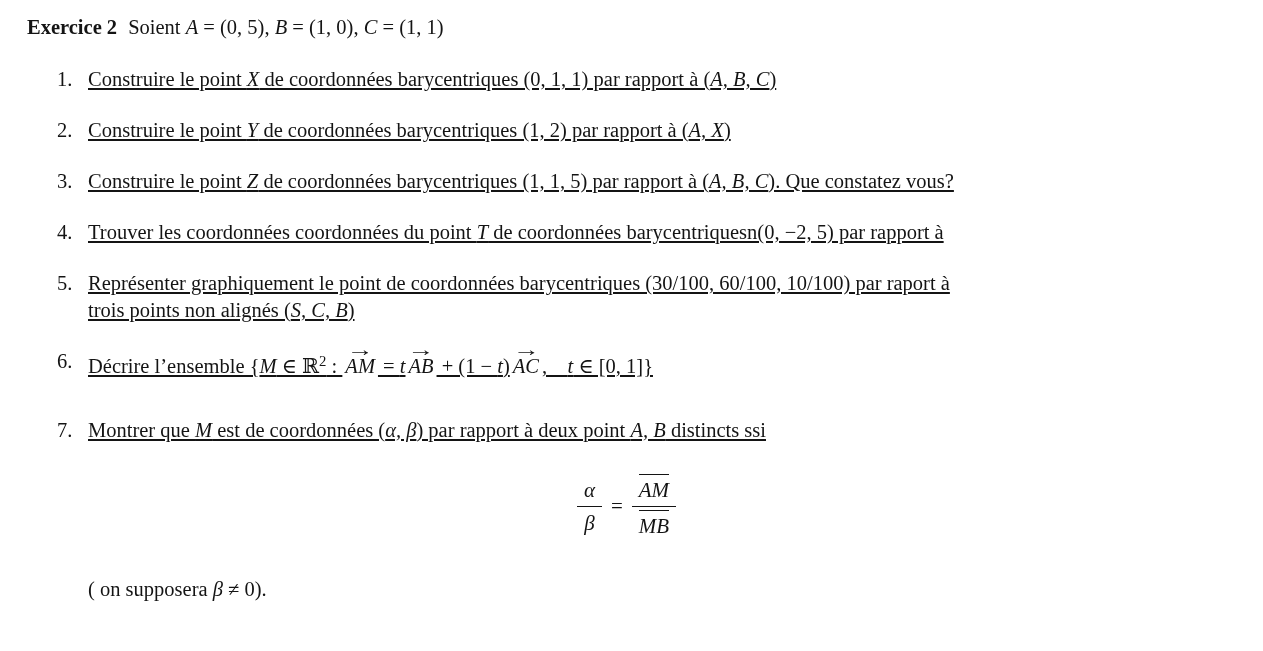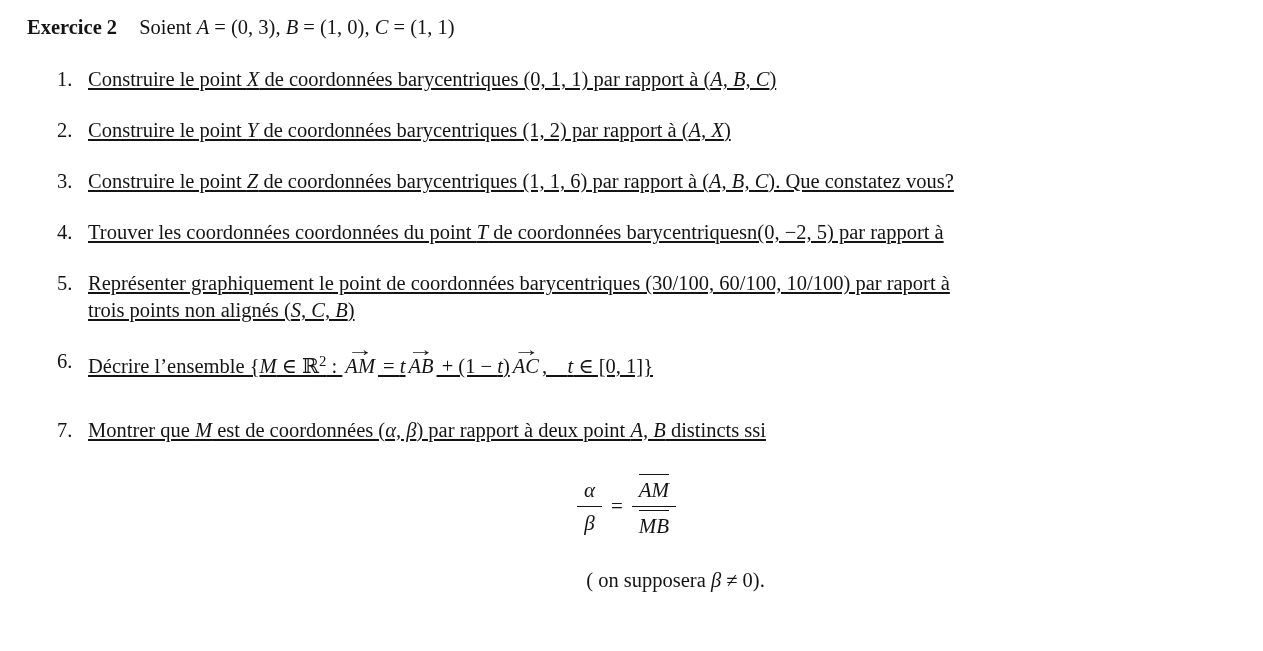--- a/index.html
+++ b/index.html
@@ -18,21 +18,21 @@
   .page {
     padding: 14px 0 0 27px;
   }
   .exercise-header {
     line-height: 27px;
     margin-bottom: 25px;
     white-space: nowrap;
   }
   .exercise-label {
     font-weight: 700;
-    margin-right: 22px;
+    margin-right: 11px;
   }
   .items {
     margin-left: 30px;
     width: 1108px;
   }
   .item {
     display: flex;
     margin-bottom: 24px;
   }
   .item:nth-child(6) {
@@ -107,51 +107,50 @@
     display: inline-block;
     border-top: 1.6px solid #141414;
     padding-top: 2px;
     font-style: italic;
   }
   .eq-sign {
     line-height: 26px;
   }
   .note {
     margin-left: 61px;
-    margin-top: 28px;
+    margin-top: 37px;
     line-height: 27px;
-    text-align: center;
   }
 </style>
 </head>
 <body>
 
 <div class="page">
 
   <div class="exercise-header">
-    <span class="exercise-label">Exercice 2</span><span><span class="seg">Soient </span><span class="seg i">A</span><span class="seg"> = (0, 3), </span><span class="seg i">B</span><span class="seg"> = (1, 0), </span><span class="seg i">C</span><span class="seg"> = (1, 1)</span></span>
+    <span class="exercise-label">Exercice 2</span><span><span class="seg">Soient </span><span class="seg i">A</span><span class="seg"> = (0, 5), </span><span class="seg i">B</span><span class="seg"> = (1, 0), </span><span class="seg i">C</span><span class="seg"> = (1, 1)</span></span>
   </div>
 
   <div class="items">
     <div class="item">
       <span class="item-number">1.</span>
       <div class="item-text">
           <div class="text-line"><span class="seg">Construire le point </span><span class="seg i">X</span><span class="seg"> de coordonnées barycentriques (0, 1, 1) par rapport à (</span><span class="seg i">A, B, C</span><span class="seg">)</span></div>
         </div>
     </div>
     <div class="item">
       <span class="item-number">2.</span>
       <div class="item-text">
           <div class="text-line"><span class="seg">Construire le point </span><span class="seg i">Y</span><span class="seg"> de coordonnées barycentriques (1, 2) par rapport à (</span><span class="seg i">A, X</span><span class="seg">)</span></div>
         </div>
     </div>
     <div class="item">
       <span class="item-number">3.</span>
       <div class="item-text">
-          <div class="text-line"><span class="seg">Construire le point </span><span class="seg i">Z</span><span class="seg"> de coordonnées barycentriques (1, 1, 6) par rapport à (</span><span class="seg i">A, B, C</span><span class="seg">). Que constatez vous?</span></div>
+          <div class="text-line"><span class="seg">Construire le point </span><span class="seg i">Z</span><span class="seg"> de coordonnées barycentriques (1, 1, 5) par rapport à (</span><span class="seg i">A, B, C</span><span class="seg">). Que constatez vous?</span></div>
         </div>
     </div>
     <div class="item">
       <span class="item-number">4.</span>
       <div class="item-text">
           <div class="text-line"><span class="seg">Trouver les coordonnées coordonnées du point </span><span class="seg i">T</span><span class="seg"> de coordonnées barycentriquesn(0, −2, 5) par rapport à</span></div>
         </div>
     </div>
     <div class="item">
       <span class="item-number">5.</span>

